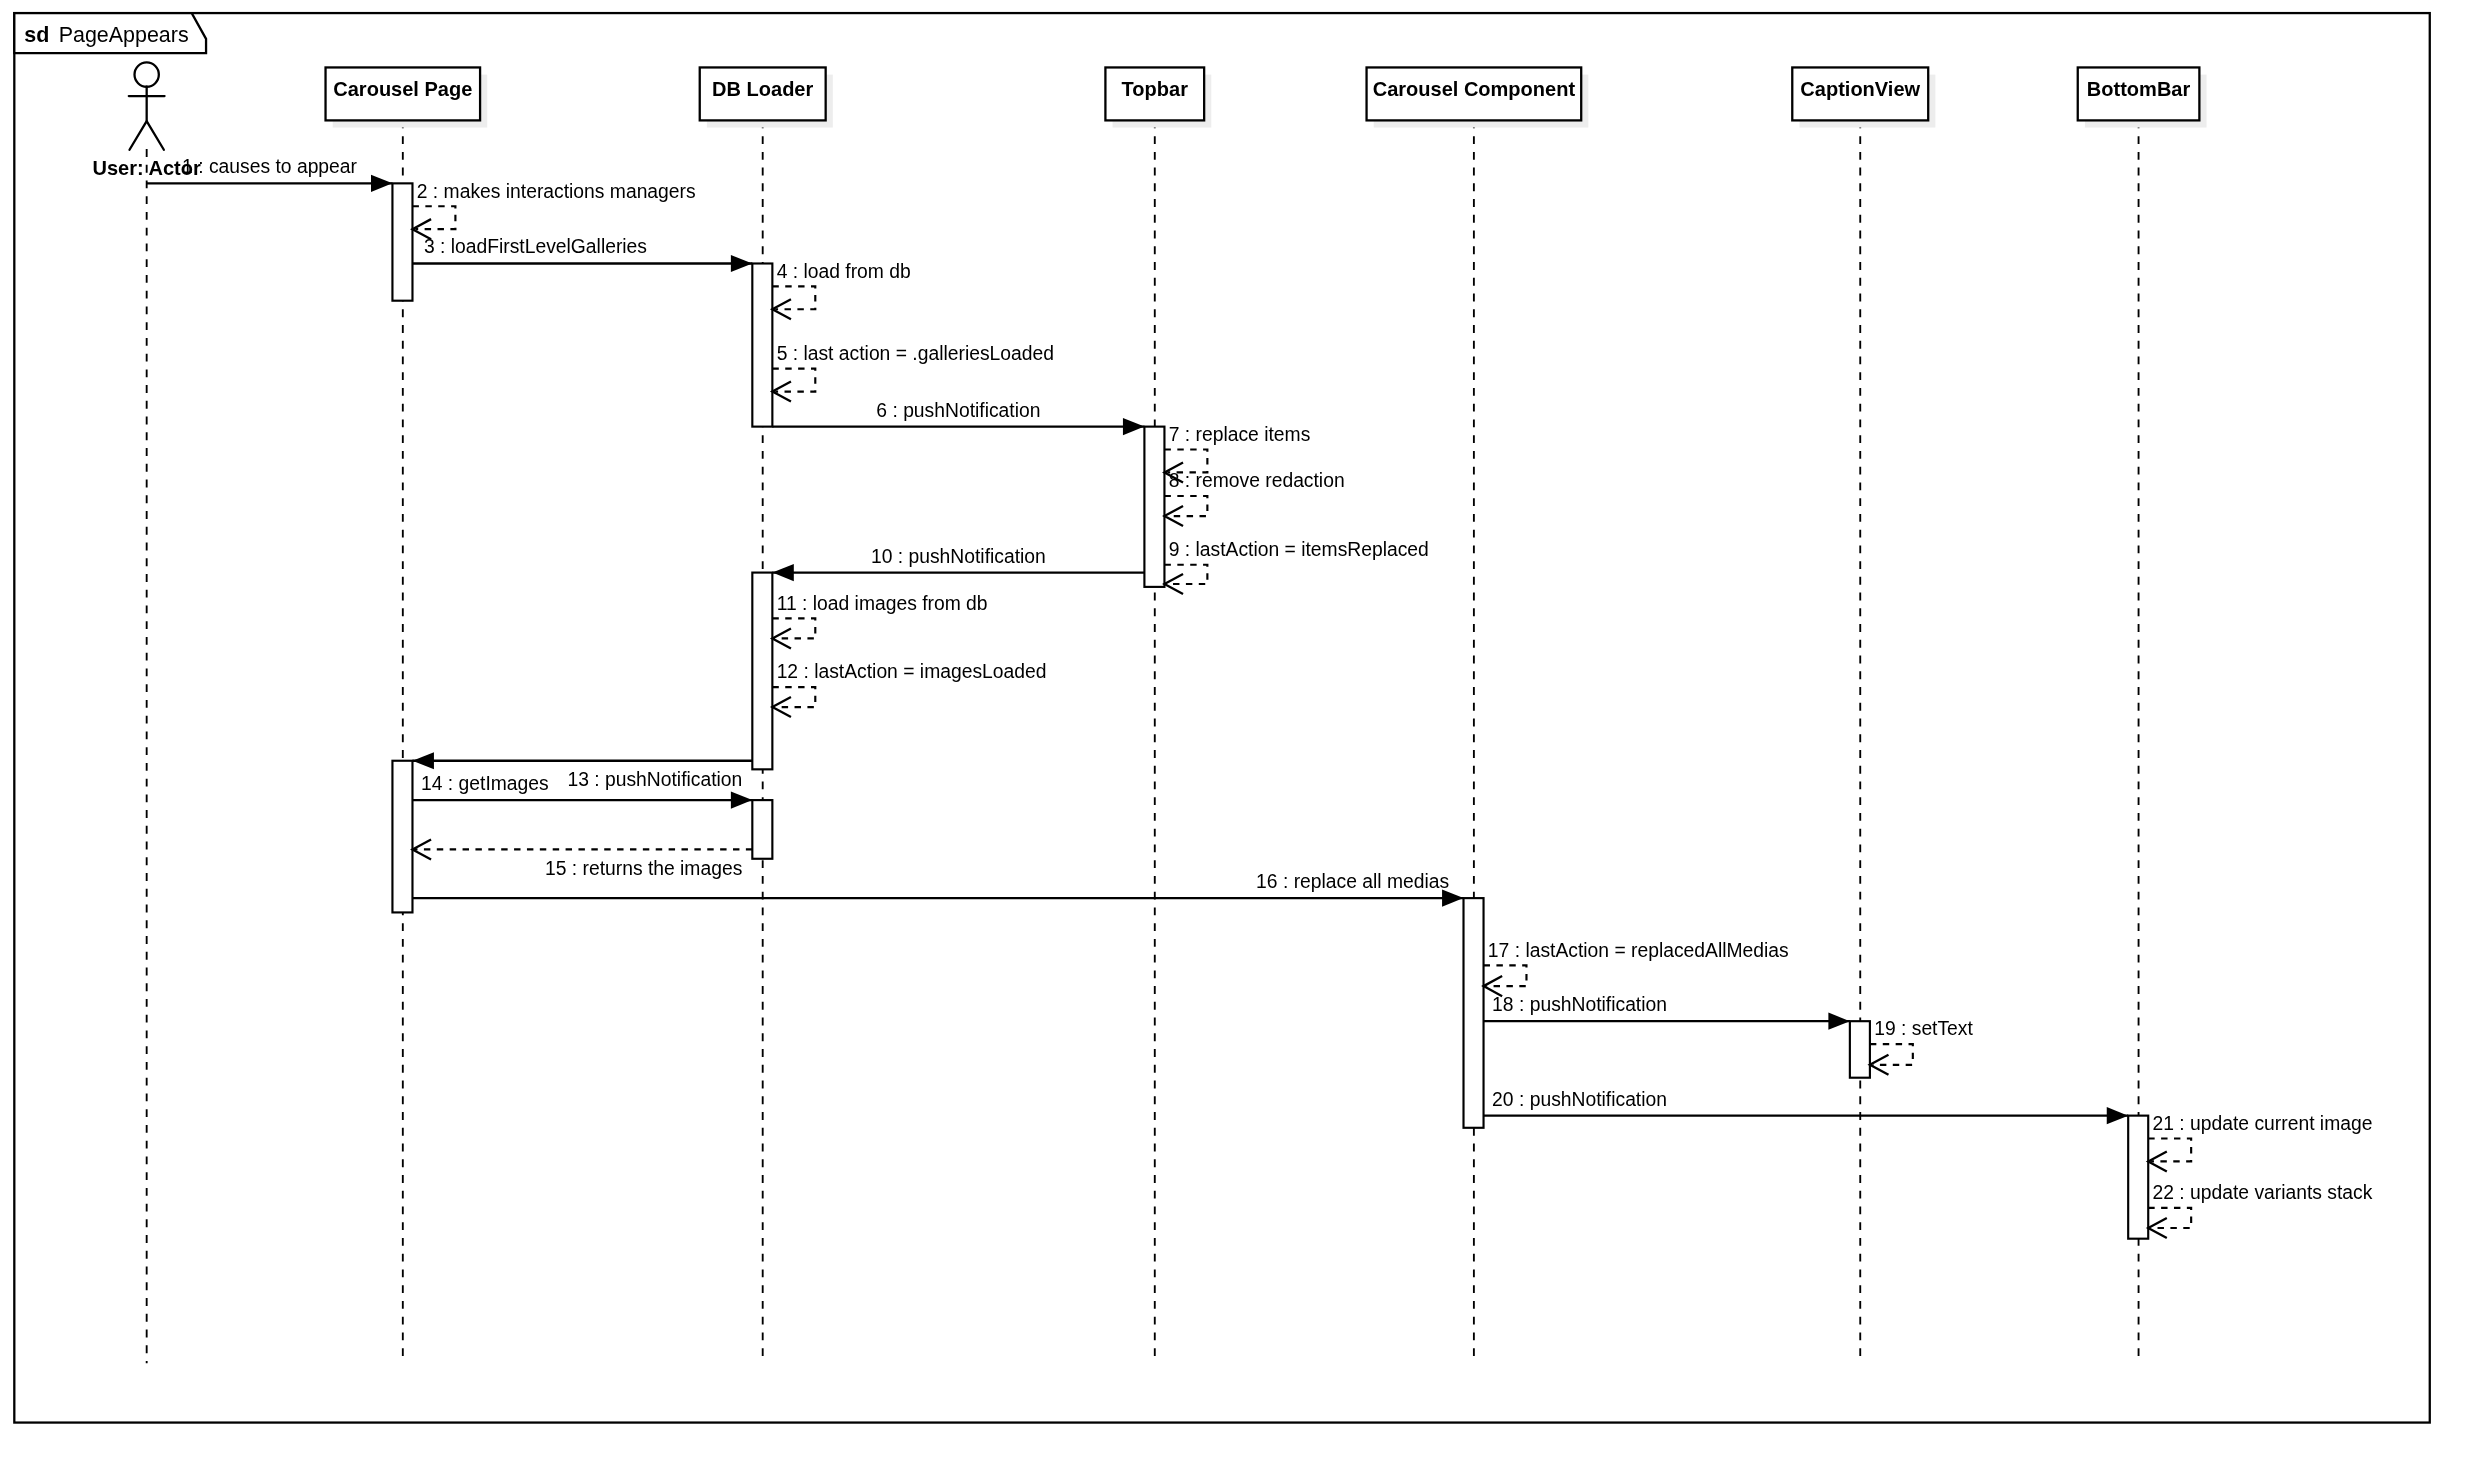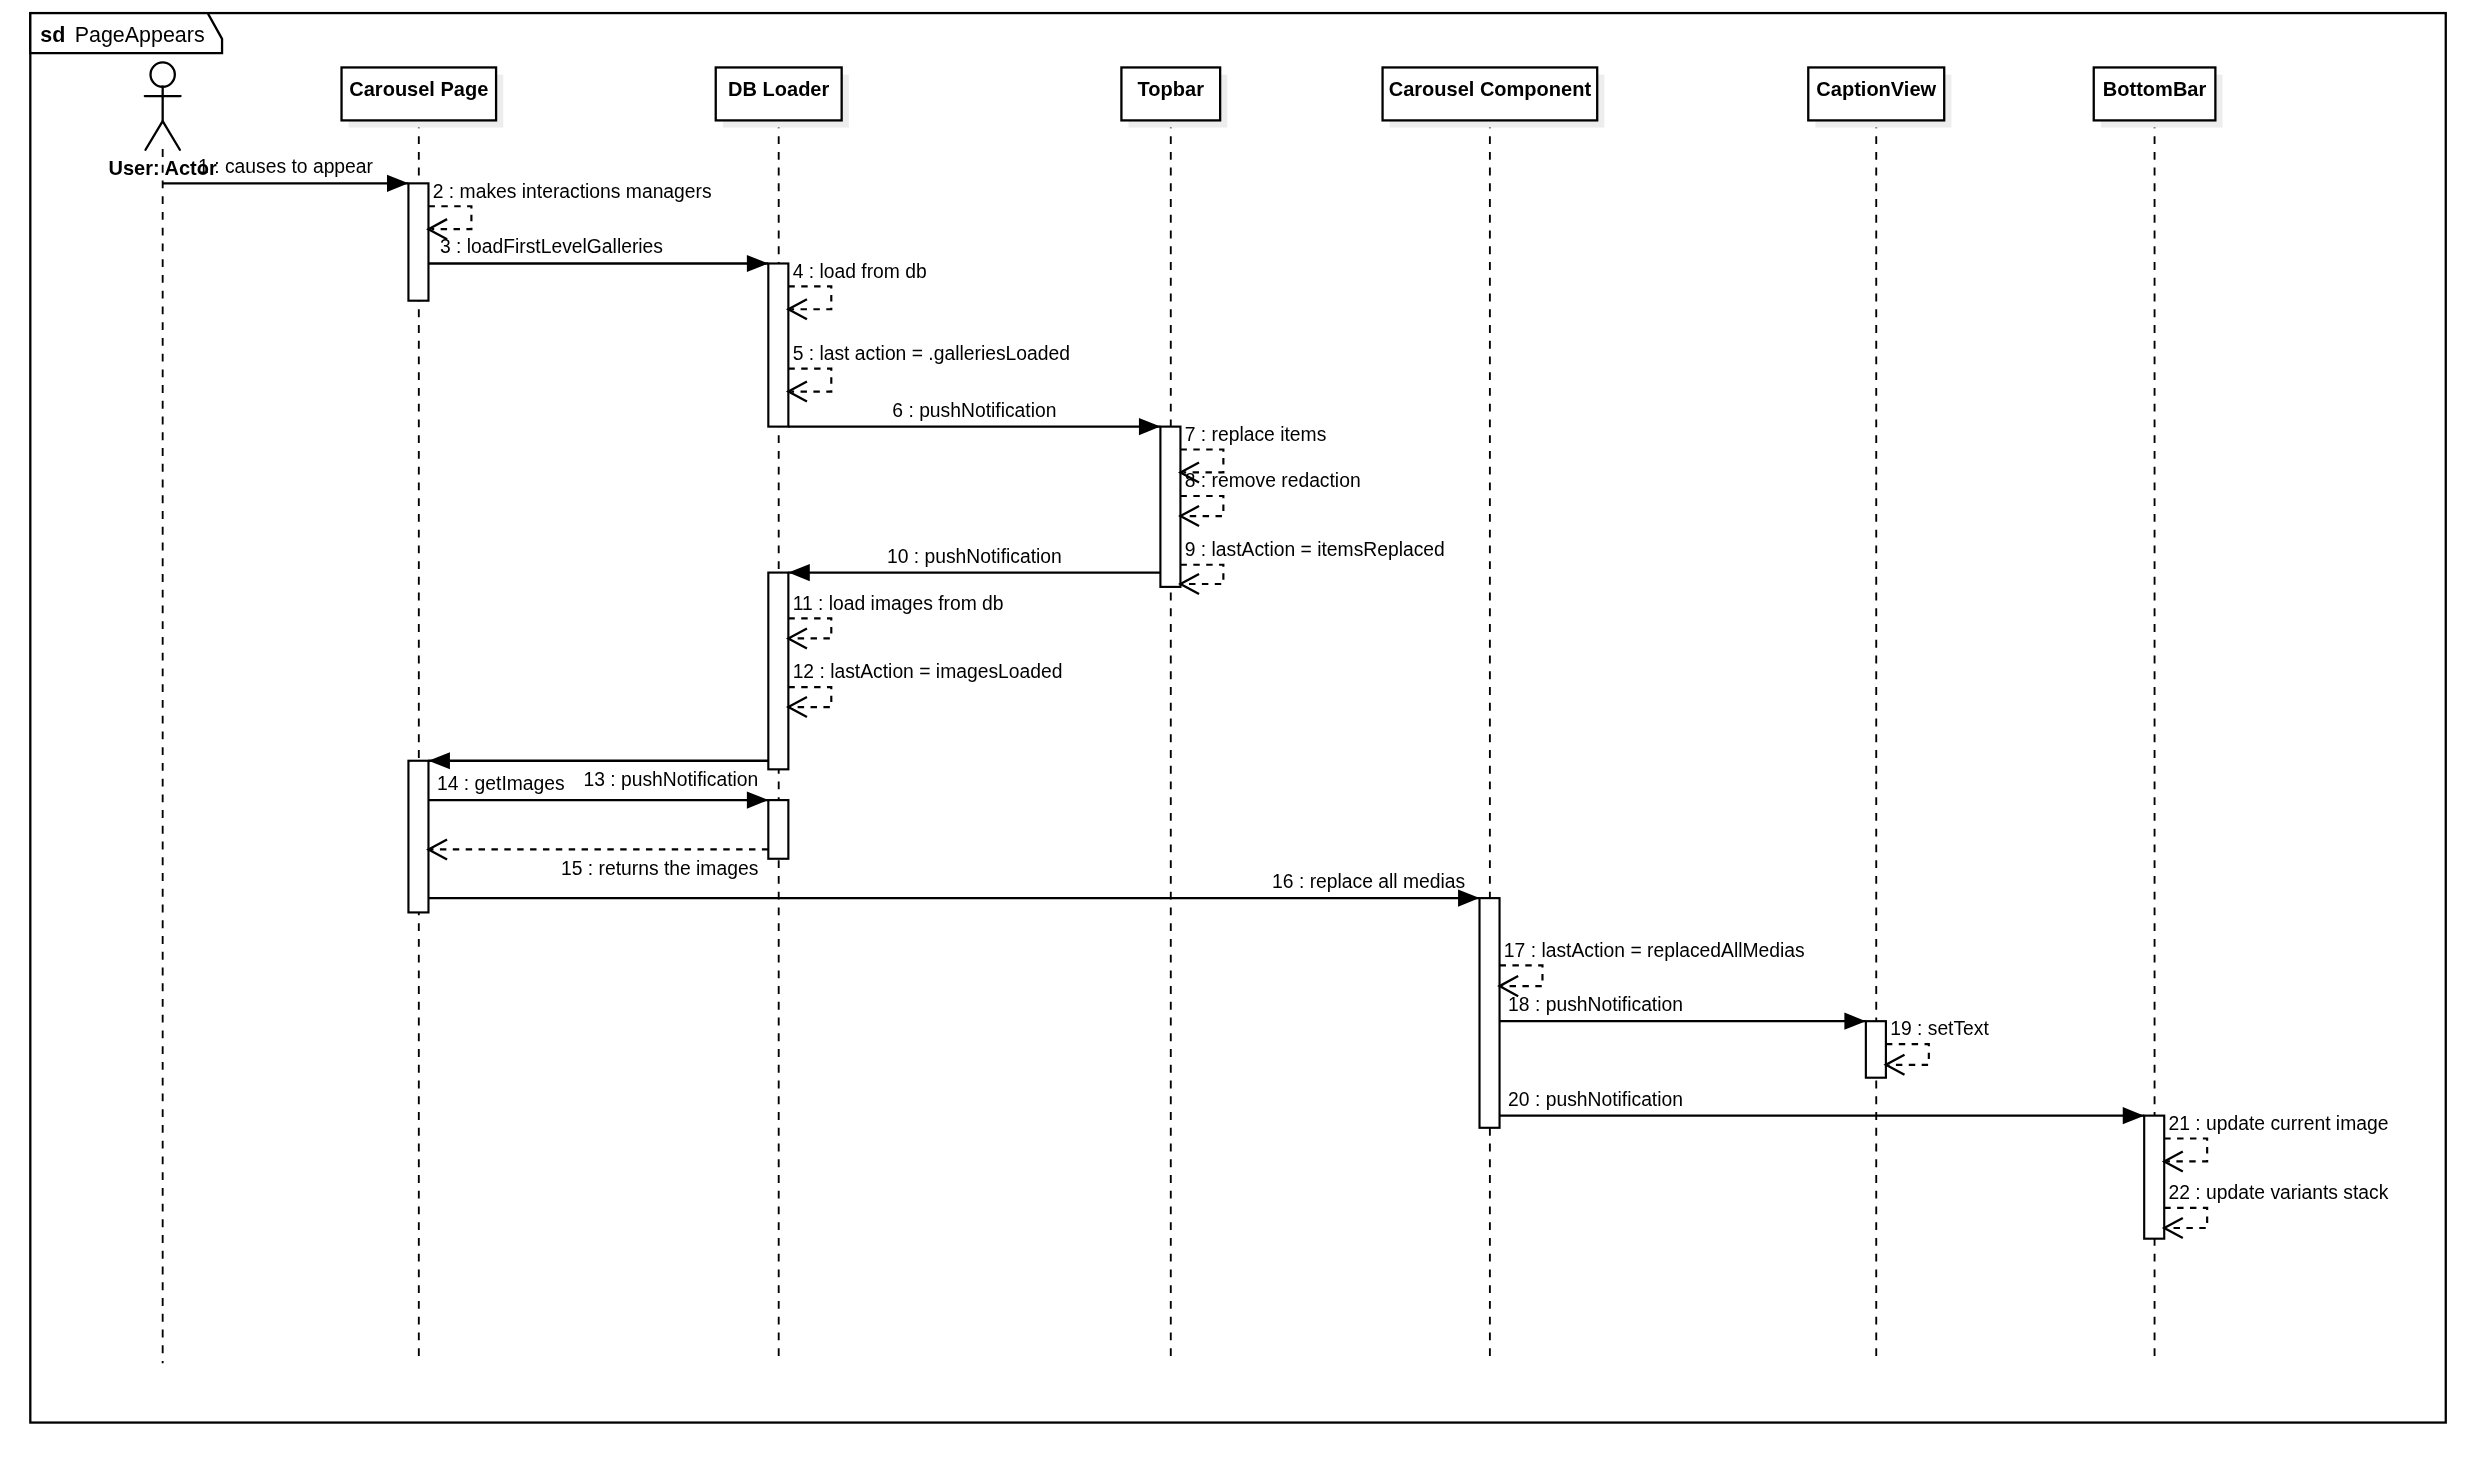--- a/index.html
+++ b/index.html
@@ -1,17 +1,17 @@
 <!DOCTYPE html>
 <html style="font-size:11.4px"><head>
 <meta charset="utf-8">
 <style>
   html,body{margin:0;padding:0;background:#ffffff;}
   body{width:2487px;height:1480px;font-family:"Liberation Sans",sans-serif;overflow:hidden;}
-  #stage{position:relative;width:1999px;height:1480px;background:#fff;margin-left:16px;}
+  #stage{position:relative;width:1999px;height:1480px;background:#fff;}
   svg.diagram{position:absolute;left:0;top:0;width:2487px;height:1480px;display:block;}
   .frame-line{fill:none;stroke:#000;stroke-width:3.2;}
   .tab-line{fill:#fff;stroke:#000;stroke-width:3.2;}
   .tab-sd{font-size:30px;font-weight:bold;fill:#000;}
   .tab-name{font-size:30px;font-weight:normal;fill:#000;}
   .head-shadow{fill:#ededed;stroke:none;}
   .head-box{fill:#ffffff;stroke:#000;stroke-width:3.2;}
   .head-label{font-size:28px;font-weight:bold;fill:#000;text-anchor:middle;}
   .actor-line{fill:none;stroke:#000;stroke-width:3.2;stroke-linecap:round;}
   .actor-head{fill:#fff;stroke:#000;stroke-width:3.2;}

